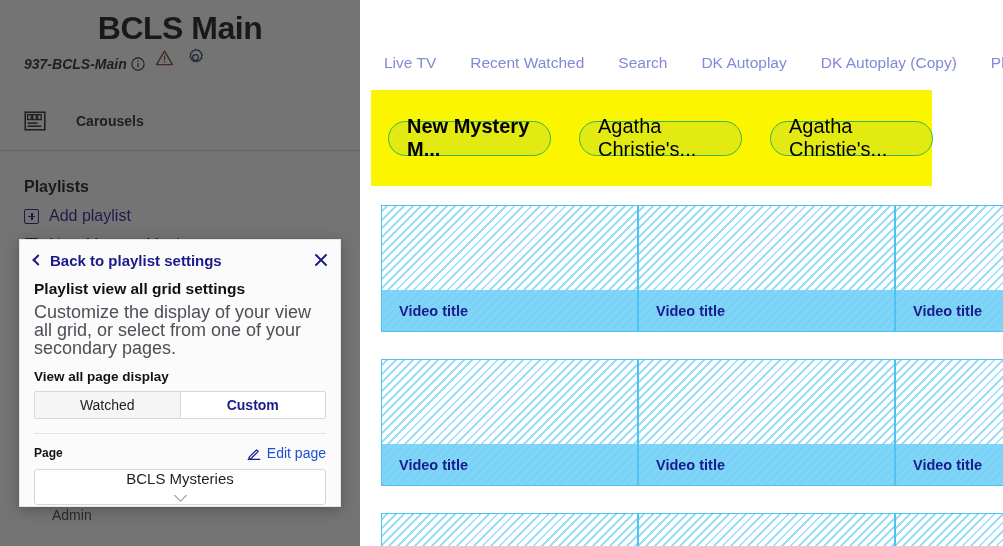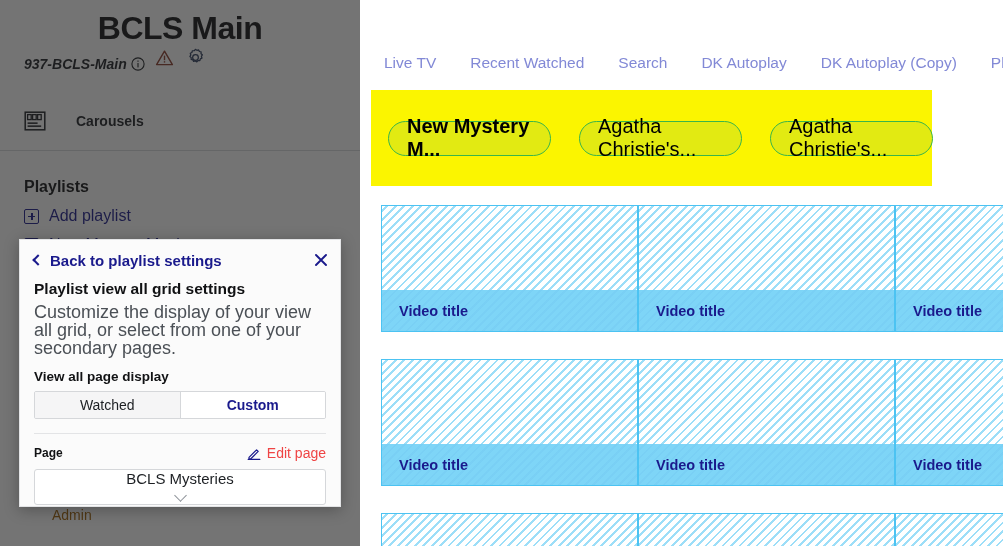--- a/index.html
+++ b/index.html
@@ -71,21 +71,21 @@
     border-radius: 2px; position: relative; flex: none;
   }
   .plus-box::before, .plus-box::after {
     content: ""; position: absolute; background: #1a1a8c;
   }
   .plus-box::before { left: 3px; right: 3px; top: 6px; height: 1.6px; }
   .plus-box::after  { top: 3px; bottom: 3px; left: 6px; width: 1.6px; }
 
   .admin-label {
     position: absolute; left: 52px; top: 507px;
-    font-size: 14px; color: #a16207;
+    font-size: 14px; color: #404040;
   }
 
   
   #scrim {
     position: absolute; left: 0; top: 0;
     width: 360px; height: 546px;
     background: rgba(30,30,30,0.62);
     pointer-events: none;
   }
 
@@ -136,21 +136,21 @@
 
   .m-divider { width: 292px; height: 1px; background: #e3e4e6; margin: 14px 0 11px 0; }
 
   .page-row {
     display: flex; align-items: center; justify-content: space-between;
     width: 292px; margin-bottom: 8px;
   }
   .page-label { font-size: 12px; font-weight: 700; color: #111214; }
   .edit-page {
     display: flex; align-items: center; gap: 6px;
-    font-size: 14px; color: #ef4444; cursor: pointer;
+    font-size: 14px; color: #1d4ed8; cursor: pointer;
   }
   .pencil { width: 14px; height: 14px; display: block; }
 
   .select-box {
     width: 292px; height: 36px;
     border: 1px solid #d5d7da; border-radius: 3px; background: #fff;
     display: flex; align-items: center; justify-content: space-between;
     padding: 0 11px; cursor: pointer; flex-direction: column;
   }
   .select-val { font-size: 15px; color: #1c1f23; }

